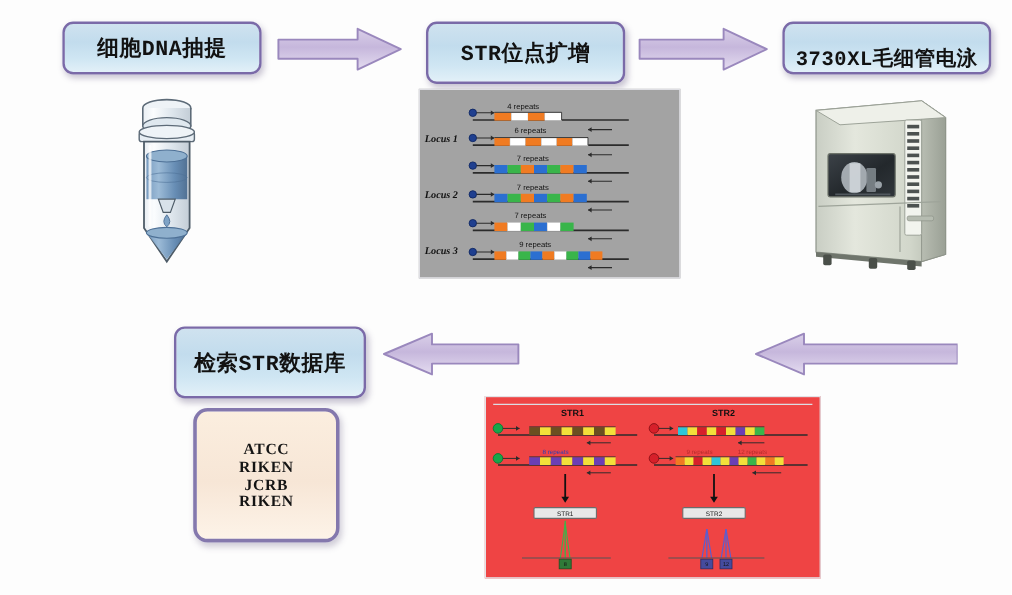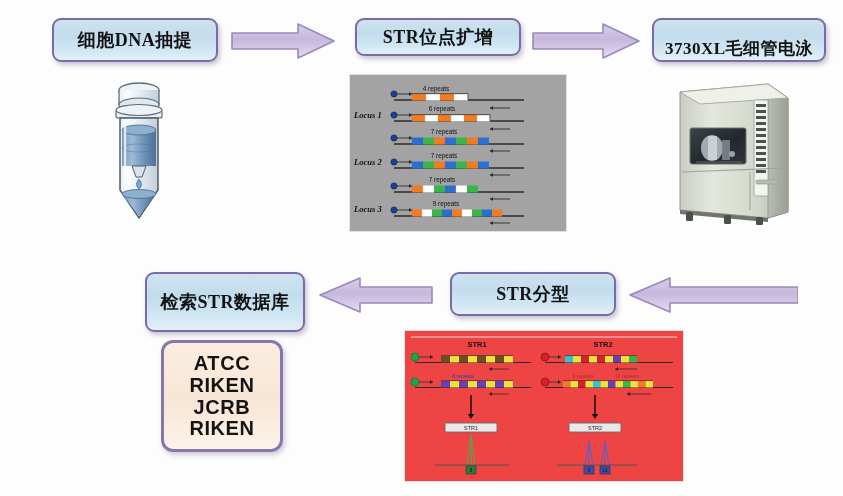--- a/index.html
+++ b/index.html
@@ -28,29 +28,29 @@
     box-sizing: border-box;
     border: 2px solid #7a6aa8;
     border-radius: 9px;
     background: linear-gradient(180deg, #cfe2ef 0%, #c2dced 38%, #cfe6f3 72%, #e2f0f8 100%);
     box-shadow: 2px 3px 5px rgba(90,80,120,0.33);
     display: flex;
     align-items: center;
     justify-content: center;
   }
   .flow-box .label {
-    font-family: Liberation Serif, serif;
+    font-family: Liberation Mono, monospace;
     font-weight: bold;
     color: #121212;
     letter-spacing: 0.5px;
     white-space: nowrap;
   }
 
   #box-extract   { left: 52px;  top: 18px;  width: 166px; height: 44px; }
-  #box-amplify   { left: 355px; top: 18px;  width: 166px; height: 38px; }
+  #box-amplify   { left: 355px; top: 18px;  width: 166px; height: 52px; }
   #box-capillary { left: 652px; top: 18px;  width: 174px; height: 44px; }
   #box-database  { left: 145px; top: 272px; width: 160px; height: 60px; }
   #box-typing    { left: 450px; top: 272px; width: 166px; height: 44px; }
 
   #box-extract .label,
   #box-amplify .label,
   #box-database .label,
   #box-typing .label { font-size: 18px; }
   #box-capillary .label { font-size: 17px; margin-top: 16px; }
 
@@ -77,23 +77,23 @@
     border-radius: 12px;
     background: linear-gradient(180deg, #fbeedf 0%, #f7e6d6 55%, #fdf3e8 100%);
     box-shadow: 2px 3px 5px rgba(90,80,120,0.28);
     display: flex;
     flex-direction: column;
     align-items: center;
     justify-content: center;
     gap: 1px;
   }
   #db-card .db-item {
-    font-family: Liberation Sans, sans-serif;
+    font-family: Liberation Serif, serif;
     font-weight: bold;
-    font-size: 20px;
+    font-size: 13px;
     color: #141414;
     line-height: 1.04;
     letter-spacing: 0.6px;
   }
 
   
   #tube-figure {
     position: absolute;
     left: 96px;
     top: 78px;
@@ -400,23 +400,20 @@
         <linearGradient id="agrad3" x1="0" y1="0" x2="0" y2="1">
           <stop offset="0%" stop-color="#d9cfe8"></stop>
           <stop offset="45%" stop-color="#c6b7dc"></stop>
           <stop offset="100%" stop-color="#e4dcf0"></stop>
         </linearGradient>
       </defs>
       <path d="M114 11 L42 11 L42 2 L2 19 L42 36 L42 27 L114 27 Z" fill="url(#agrad3)" stroke="#9a88bd" stroke-width="1.6" stroke-linejoin="round"></path>
     </svg>
   </div>
 
-  <div class="flow-box" id="box-typing">
-    <span class="label">STR分型</span>
-  </div>
 
   <div class="arrow" id="arrow-4">
     <svg width="170" height="38" viewBox="0 0 170 38" aria-hidden="true">
       <defs>
         <linearGradient id="agrad4" x1="0" y1="0" x2="0" y2="1">
           <stop offset="0%" stop-color="#d9cfe8"></stop>
           <stop offset="45%" stop-color="#c6b7dc"></stop>
           <stop offset="100%" stop-color="#e4dcf0"></stop>
         </linearGradient>
       </defs>

